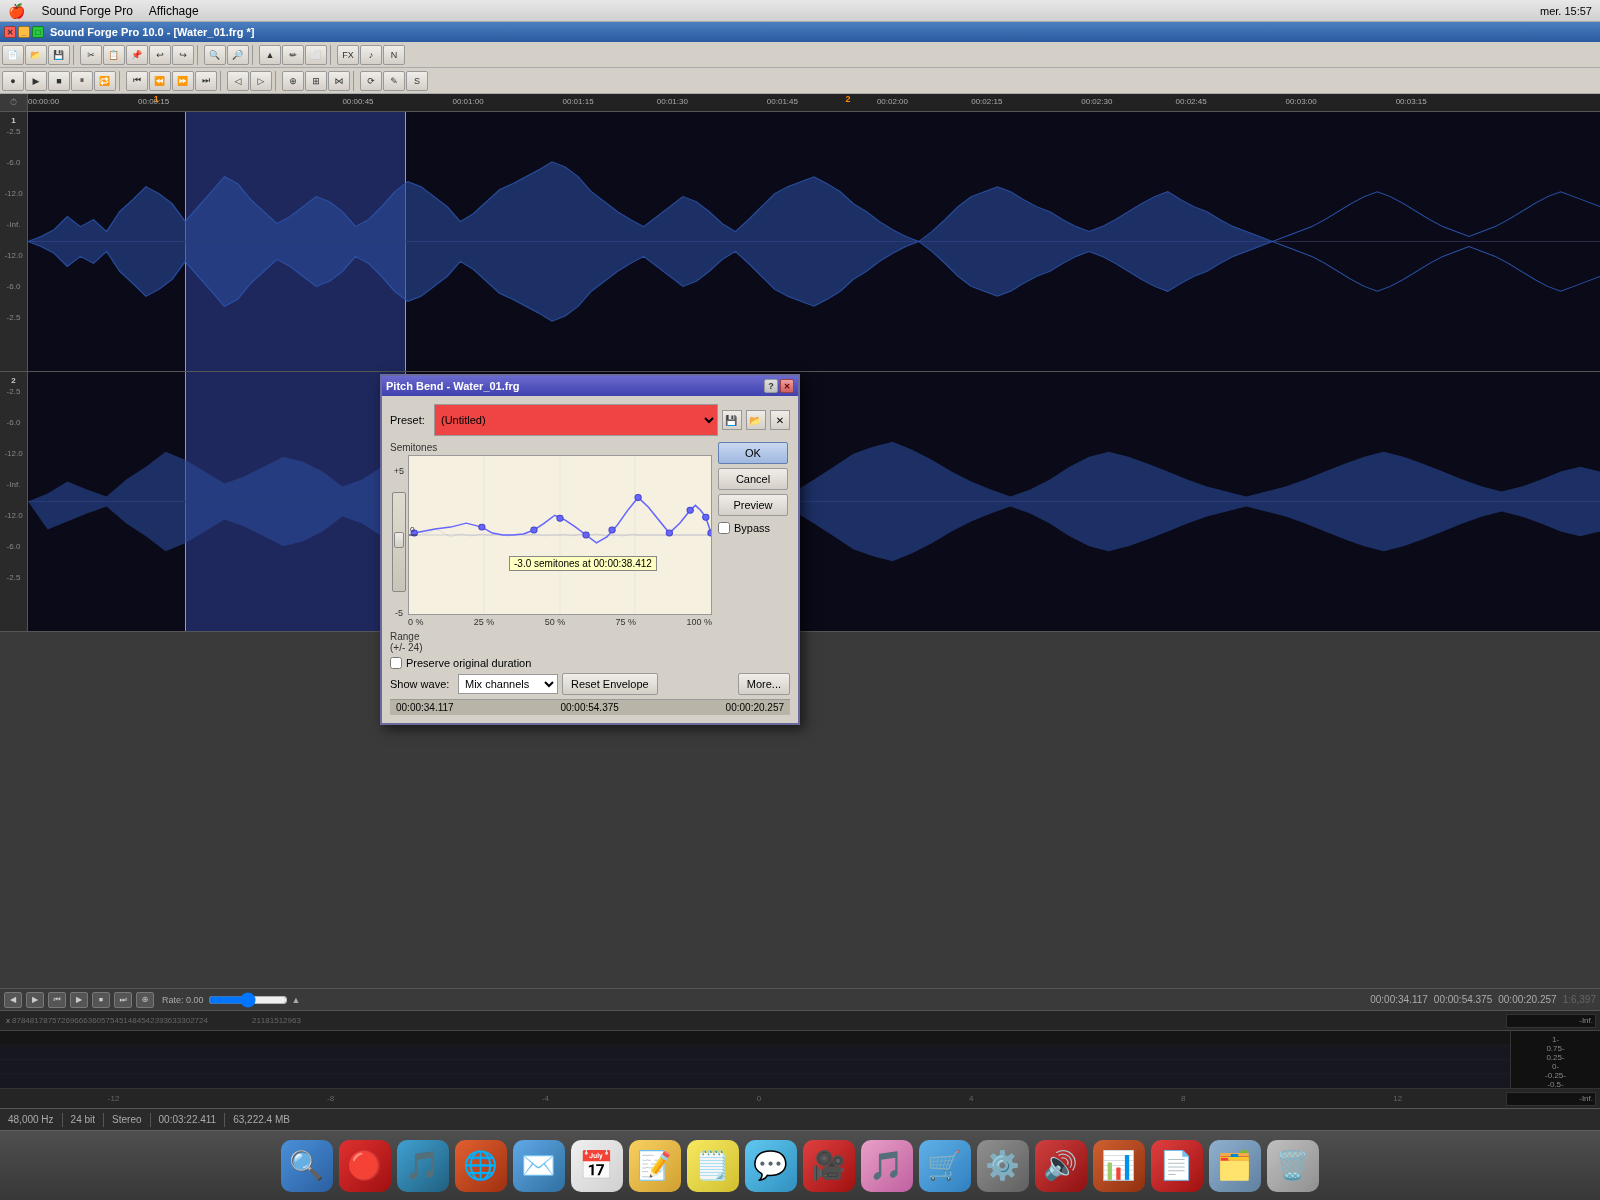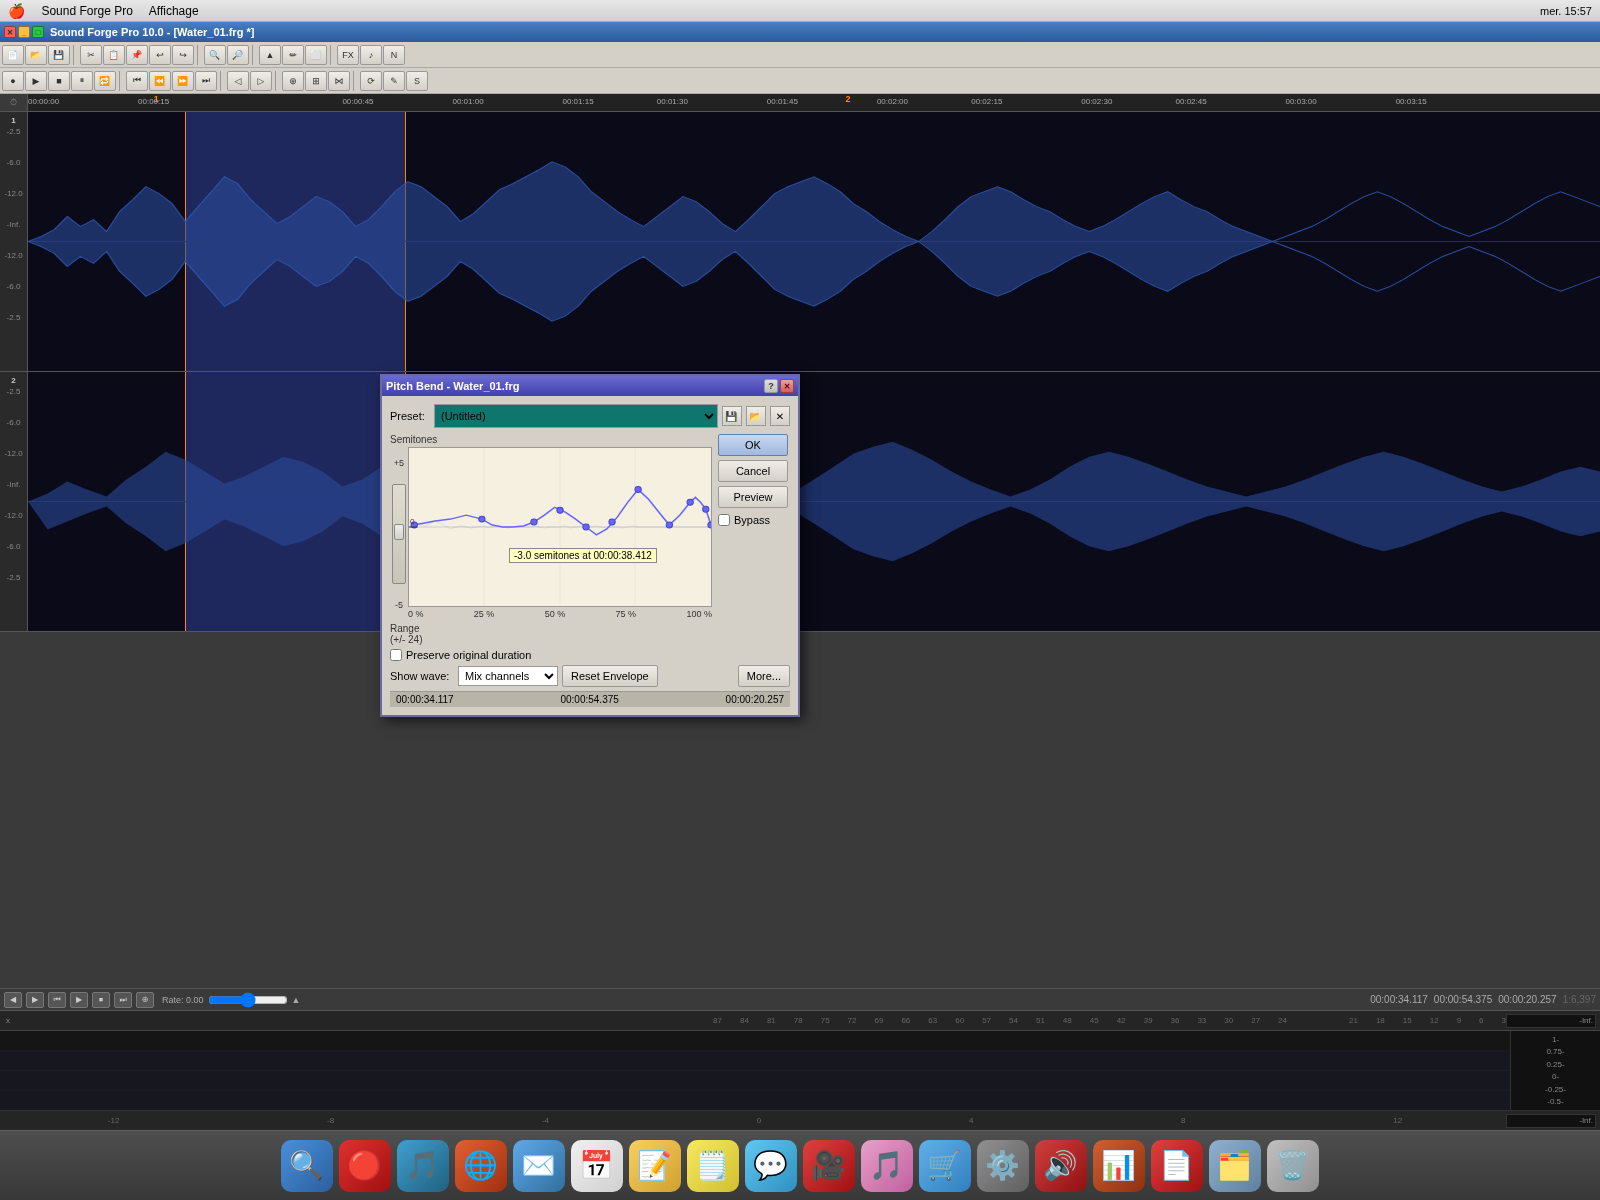--- a/index.html
+++ b/index.html
@@ -202,22 +202,22 @@
       gap: 4px;
       margin-bottom: 6px;
     }
     .preset-label {
       font-size: 11px;
       color: #000;
       min-width: 40px;
     }
     .preset-select {
       flex: 1;
-      height: 24px;
-      background: #0f766e;
+      height: 32px;
+      background: #ef4444;
       border: 1px solid #999;
       font-size: 11px;
       padding: 0 2px;
     }
     .preset-icon-btn {
       width: 20px;
       height: 20px;
       background: linear-gradient(to bottom, #f0ede8, #d4d0c8);
       border: 1px solid #999;
       cursor: pointer;
@@ -783,21 +783,21 @@
       <span style="font-size:10px; color:#aaa;">00:00:20.257</span>
       <span style="font-size:10px; color:#666;">1:6,397</span>
     </div>
   </div>
 
 
   <div id="bottom-panel" style="height:120px; background:#1a1a1a; display:flex; flex-direction:column; border-top:1px solid #555;">
 
     <div style="height:20px; background:#252525; display:flex; align-items:center; padding:0 4px; overflow:hidden; border-bottom:1px solid #444;">
       <div style="width:8px; color:#888; font-size:8px; text-align:center;">x</div>
-      <div style="flex:1; display:flex; justify-content:flex-end; align-items:center; overflow:hidden;gap:18px;">
+      <div style="flex:1; display:flex; justify-content:flex-start; align-items:center; overflow:hidden;">
         <span style="font-size:8px; color:#666;">87</span>
         <span style="font-size:8px; color:#666;">84</span>
         <span style="font-size:8px; color:#666;">81</span>
         <span style="font-size:8px; color:#666;">78</span>
         <span style="font-size:8px; color:#666;">75</span>
         <span style="font-size:8px; color:#666;">72</span>
         <span style="font-size:8px; color:#666;">69</span>
         <span style="font-size:8px; color:#666;">66</span>
         <span style="font-size:8px; color:#666;">63</span>
         <span style="font-size:8px; color:#666;">60</span>
@@ -860,20 +860,31 @@
         <span style="font-size:8px; color:#666;">0</span>
         <span style="font-size:8px; color:#666;">4</span>
         <span style="font-size:8px; color:#666;">8</span>
         <span style="font-size:8px; color:#666;">12</span>
       </div>
       <div style="width:90px; background:#111; border:1px solid #333; height:14px; display:flex; align-items:center; justify-content:flex-end; padding:0 2px;">
         <span style="font-size:8px; color:#888;">-Inf.</span>
       </div>
     </div>
 
+    <div id="status-bar" style="height:22px; background:#2a2a2a; display:flex; align-items:center; padding:0 8px; gap:8px; color:#aaa; font-size:10px; border-top:1px solid #555;">
+      <span>48,000 Hz</span>
+      <div class="status-sep"></div>
+      <span>24 bit</span>
+      <div class="status-sep"></div>
+      <span>Stereo</span>
+      <div class="status-sep"></div>
+      <span>00:03:22.411</span>
+      <div class="status-sep"></div>
+      <span>63,222.4 MB</span>
+    </div>
   </div>
 
 </div>
 
 <div id="dock">
   <div class="dock-icon" style="background:linear-gradient(135deg,#4a90d9,#2a5fa0);">🔍</div>
   <div class="dock-icon" style="background:linear-gradient(135deg,#e03030,#a01010);">🔴</div>
   <div class="dock-icon" style="background:linear-gradient(135deg,#40a0d0,#206080);">🎵</div>
   <div class="dock-icon" style="background:linear-gradient(135deg,#e06030,#a03010);">🌐</div>
   <div class="dock-icon" style="background:linear-gradient(135deg,#60a8e8,#3070a0);">✉️</div>

